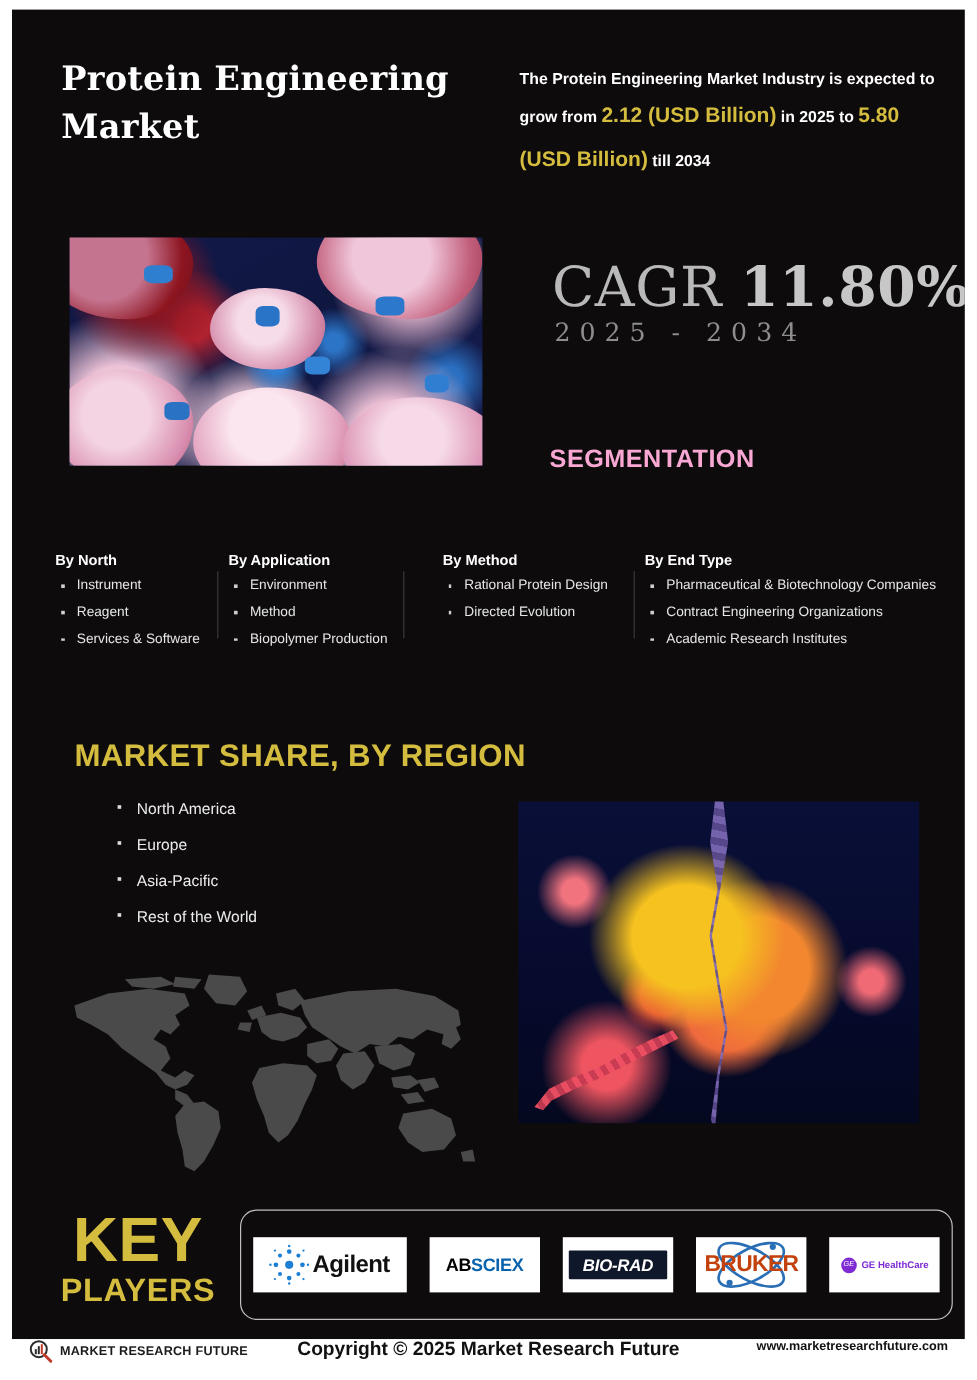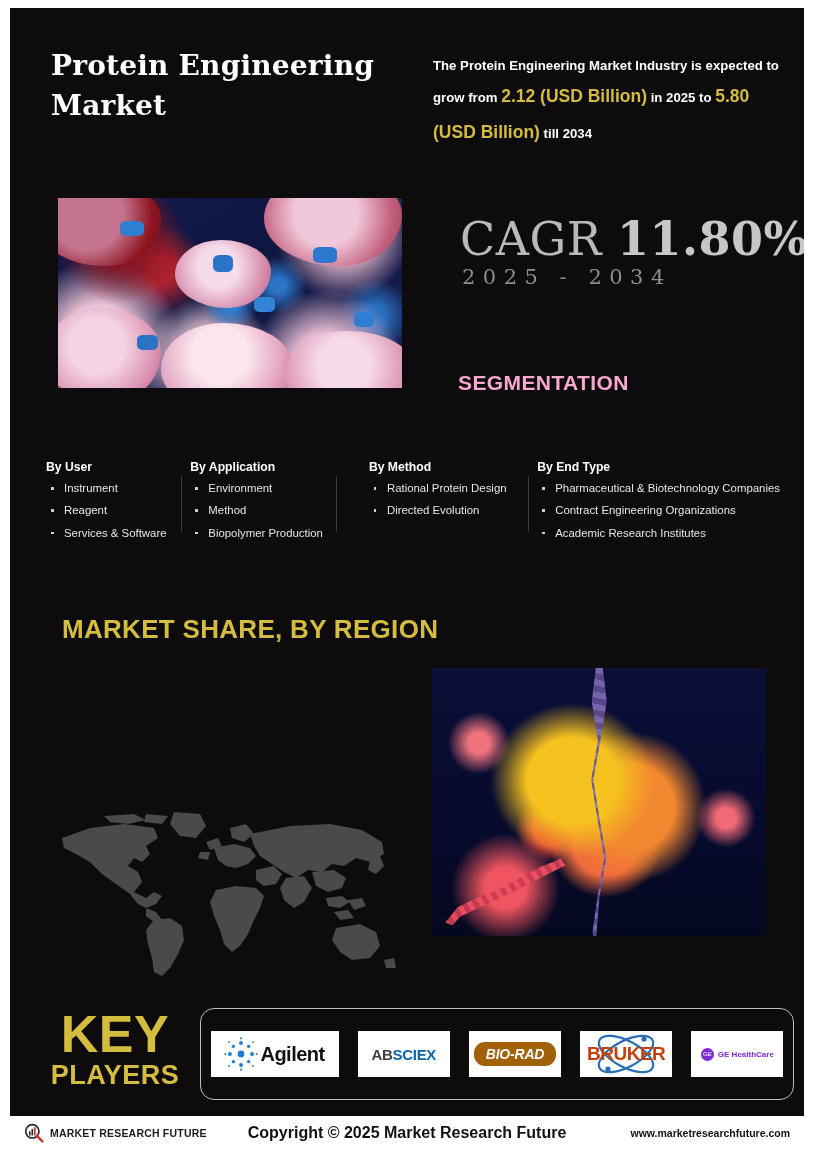--- a/index.html
+++ b/index.html
@@ -302,30 +302,30 @@
   .logo-tile.wide { width: 128px; }
 
   .agilent-wrap { display: flex; align-items: center; gap: 2px; }
   .agilent-txt {
     color: #111111;
     font-size: 20px;
     font-weight: 700;
     letter-spacing: -0.5px;
   }
   .absciex { font-size: 15px; letter-spacing: -0.3px; white-space: nowrap; }
-  .absciex .ab { color: #404040; font-weight: 600; }
+  .absciex .ab { color: #000000; font-weight: 600; }
   .absciex .sx { color: #0a63ad; font-weight: 800; }
   .biorad {
-    background: #a16207;
+    background: #0f172a;
     color: #ffffff;
     font-style: italic;
     font-weight: 800;
     font-size: 14px;
     padding: 4px 12px;
-    border-radius: 11px;
+    border-radius: 1px;
     letter-spacing: -0.2px;
   }
   .bruker-wrap { position: relative; display: flex; align-items: center; justify-content: center; width: 100%; height: 100%; }
   .bruker-txt {
     position: relative;
     z-index: 2;
     color: #c2410c;
     font-size: 19px;
     font-weight: 800;
     letter-spacing: -0.5px;
@@ -343,21 +343,21 @@
 
   
   .footer {
     position: absolute;
     left: 0;
     top: 1116px;
     width: 814px;
     height: 34px;
     background: #ffffff;
     display: flex;
-    align-items: center;
+    align-items: flex-start;
     padding: 0 24px;
     box-sizing: border-box;
   }
   .f-brand { display: flex; align-items: center; gap: 6px; }
   .f-brand-txt {
     color: #1c1c1c;
     font-size: 10.5px;
     font-weight: 700;
     letter-spacing: 0.2px;
     white-space: nowrap;
@@ -412,21 +412,21 @@
   <div class="cagr">
     <span>CAGR</span>
     <span class="pct">11.80%</span>
   </div>
   <div class="cagr-years">2025 - 2034</div>
 
   <div class="seg-title">SEGMENTATION</div>
 
   <div class="segrid">
     <div class="segcol c0 div">
-      <div class="seg-h">By User</div>
+      <div class="seg-h">By North</div>
       <div class="seg-li">Instrument</div>
       <div class="seg-li">Reagent</div>
       <div class="seg-li">Services &amp; Software</div>
     </div>
     <div class="segcol c1 div">
       <div class="seg-h">By Application</div>
       <div class="seg-li">Environment</div>
       <div class="seg-li">Method</div>
       <div class="seg-li">Biopolymer Production</div>
     </div>
@@ -437,20 +437,26 @@
     </div>
     <div class="segcol c3">
       <div class="seg-h">By End Type</div>
       <div class="seg-li">Pharmaceutical &amp; Biotechnology Companies</div>
       <div class="seg-li">Contract Engineering Organizations</div>
       <div class="seg-li">Academic Research Institutes</div>
     </div>
   </div>
 
   <div class="ms-title">MARKET SHARE, BY REGION</div>
+  <div class="ms-list">
+    <div class="ms-li">North America</div>
+    <div class="ms-li">Europe</div>
+    <div class="ms-li">Asia-Pacific</div>
+    <div class="ms-li">Rest of the World</div>
+  </div>
 
   <div class="molimg">
     <div class="helix"></div>
     <div class="strand"></div>
   </div>
 
   <div class="map">
     <svg viewBox="0 0 360 170" xmlns="http://www.w3.org/2000/svg" aria-hidden="true">
       <g fill="#4a4a4a">
 

